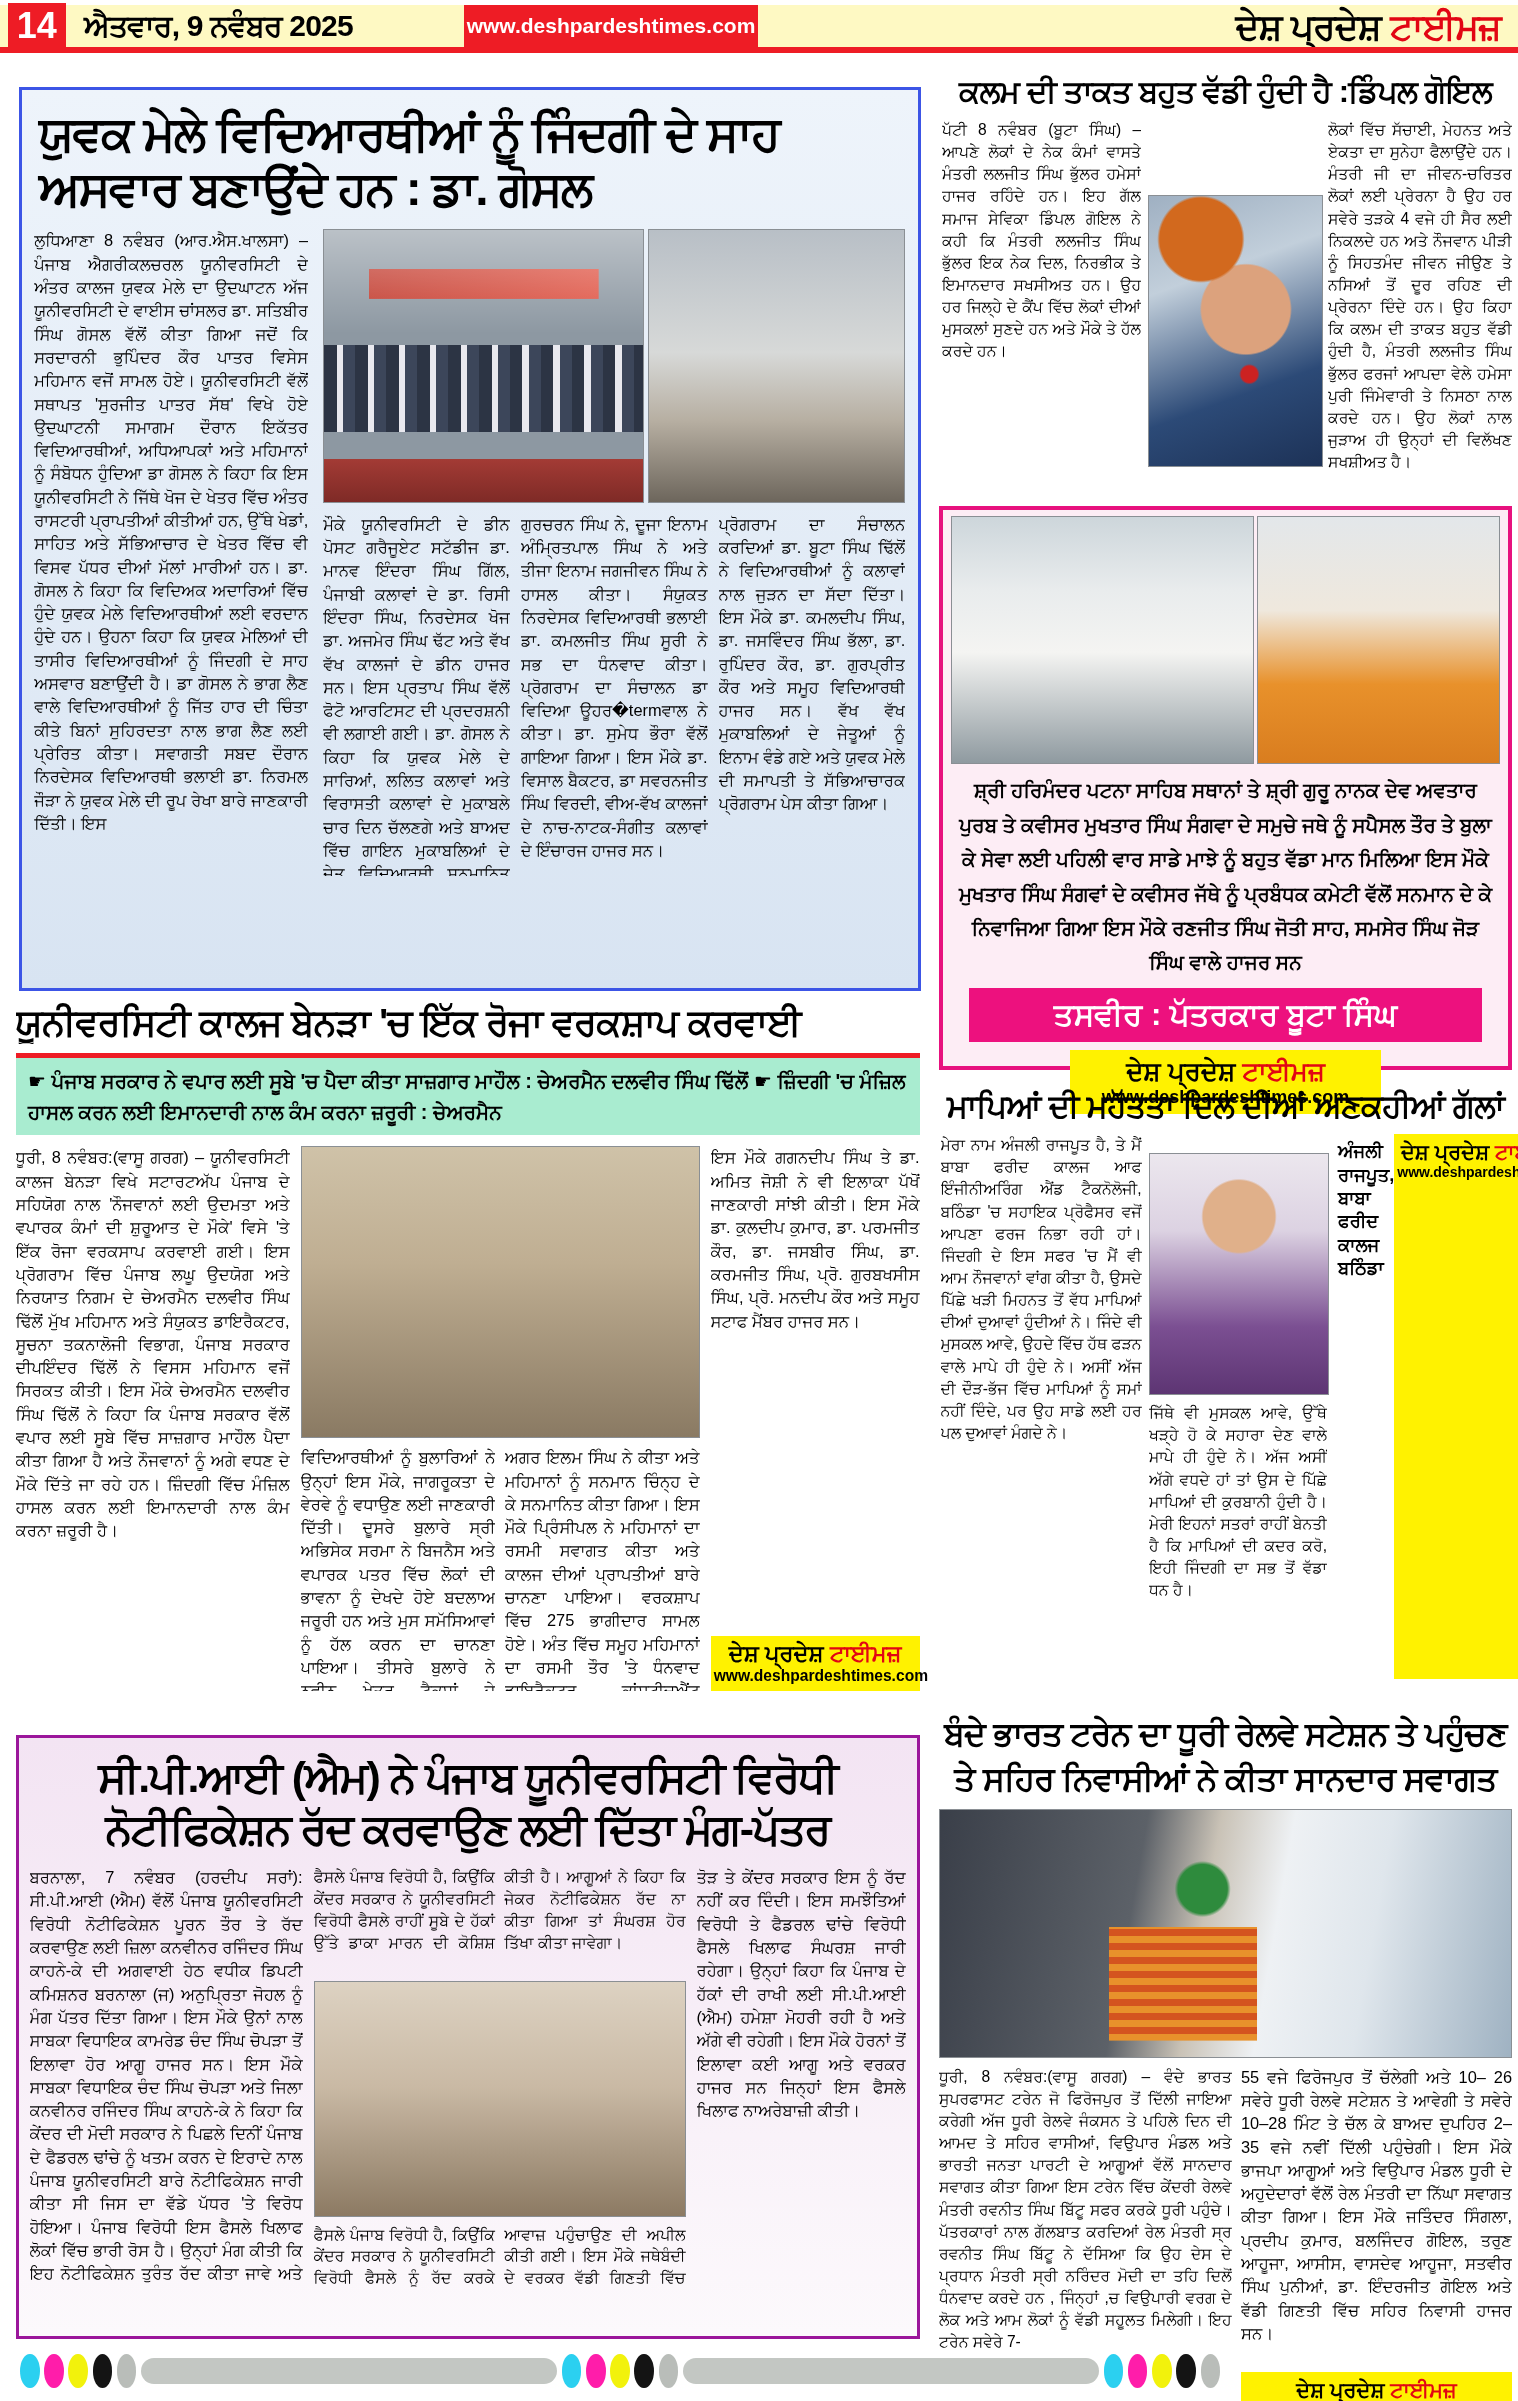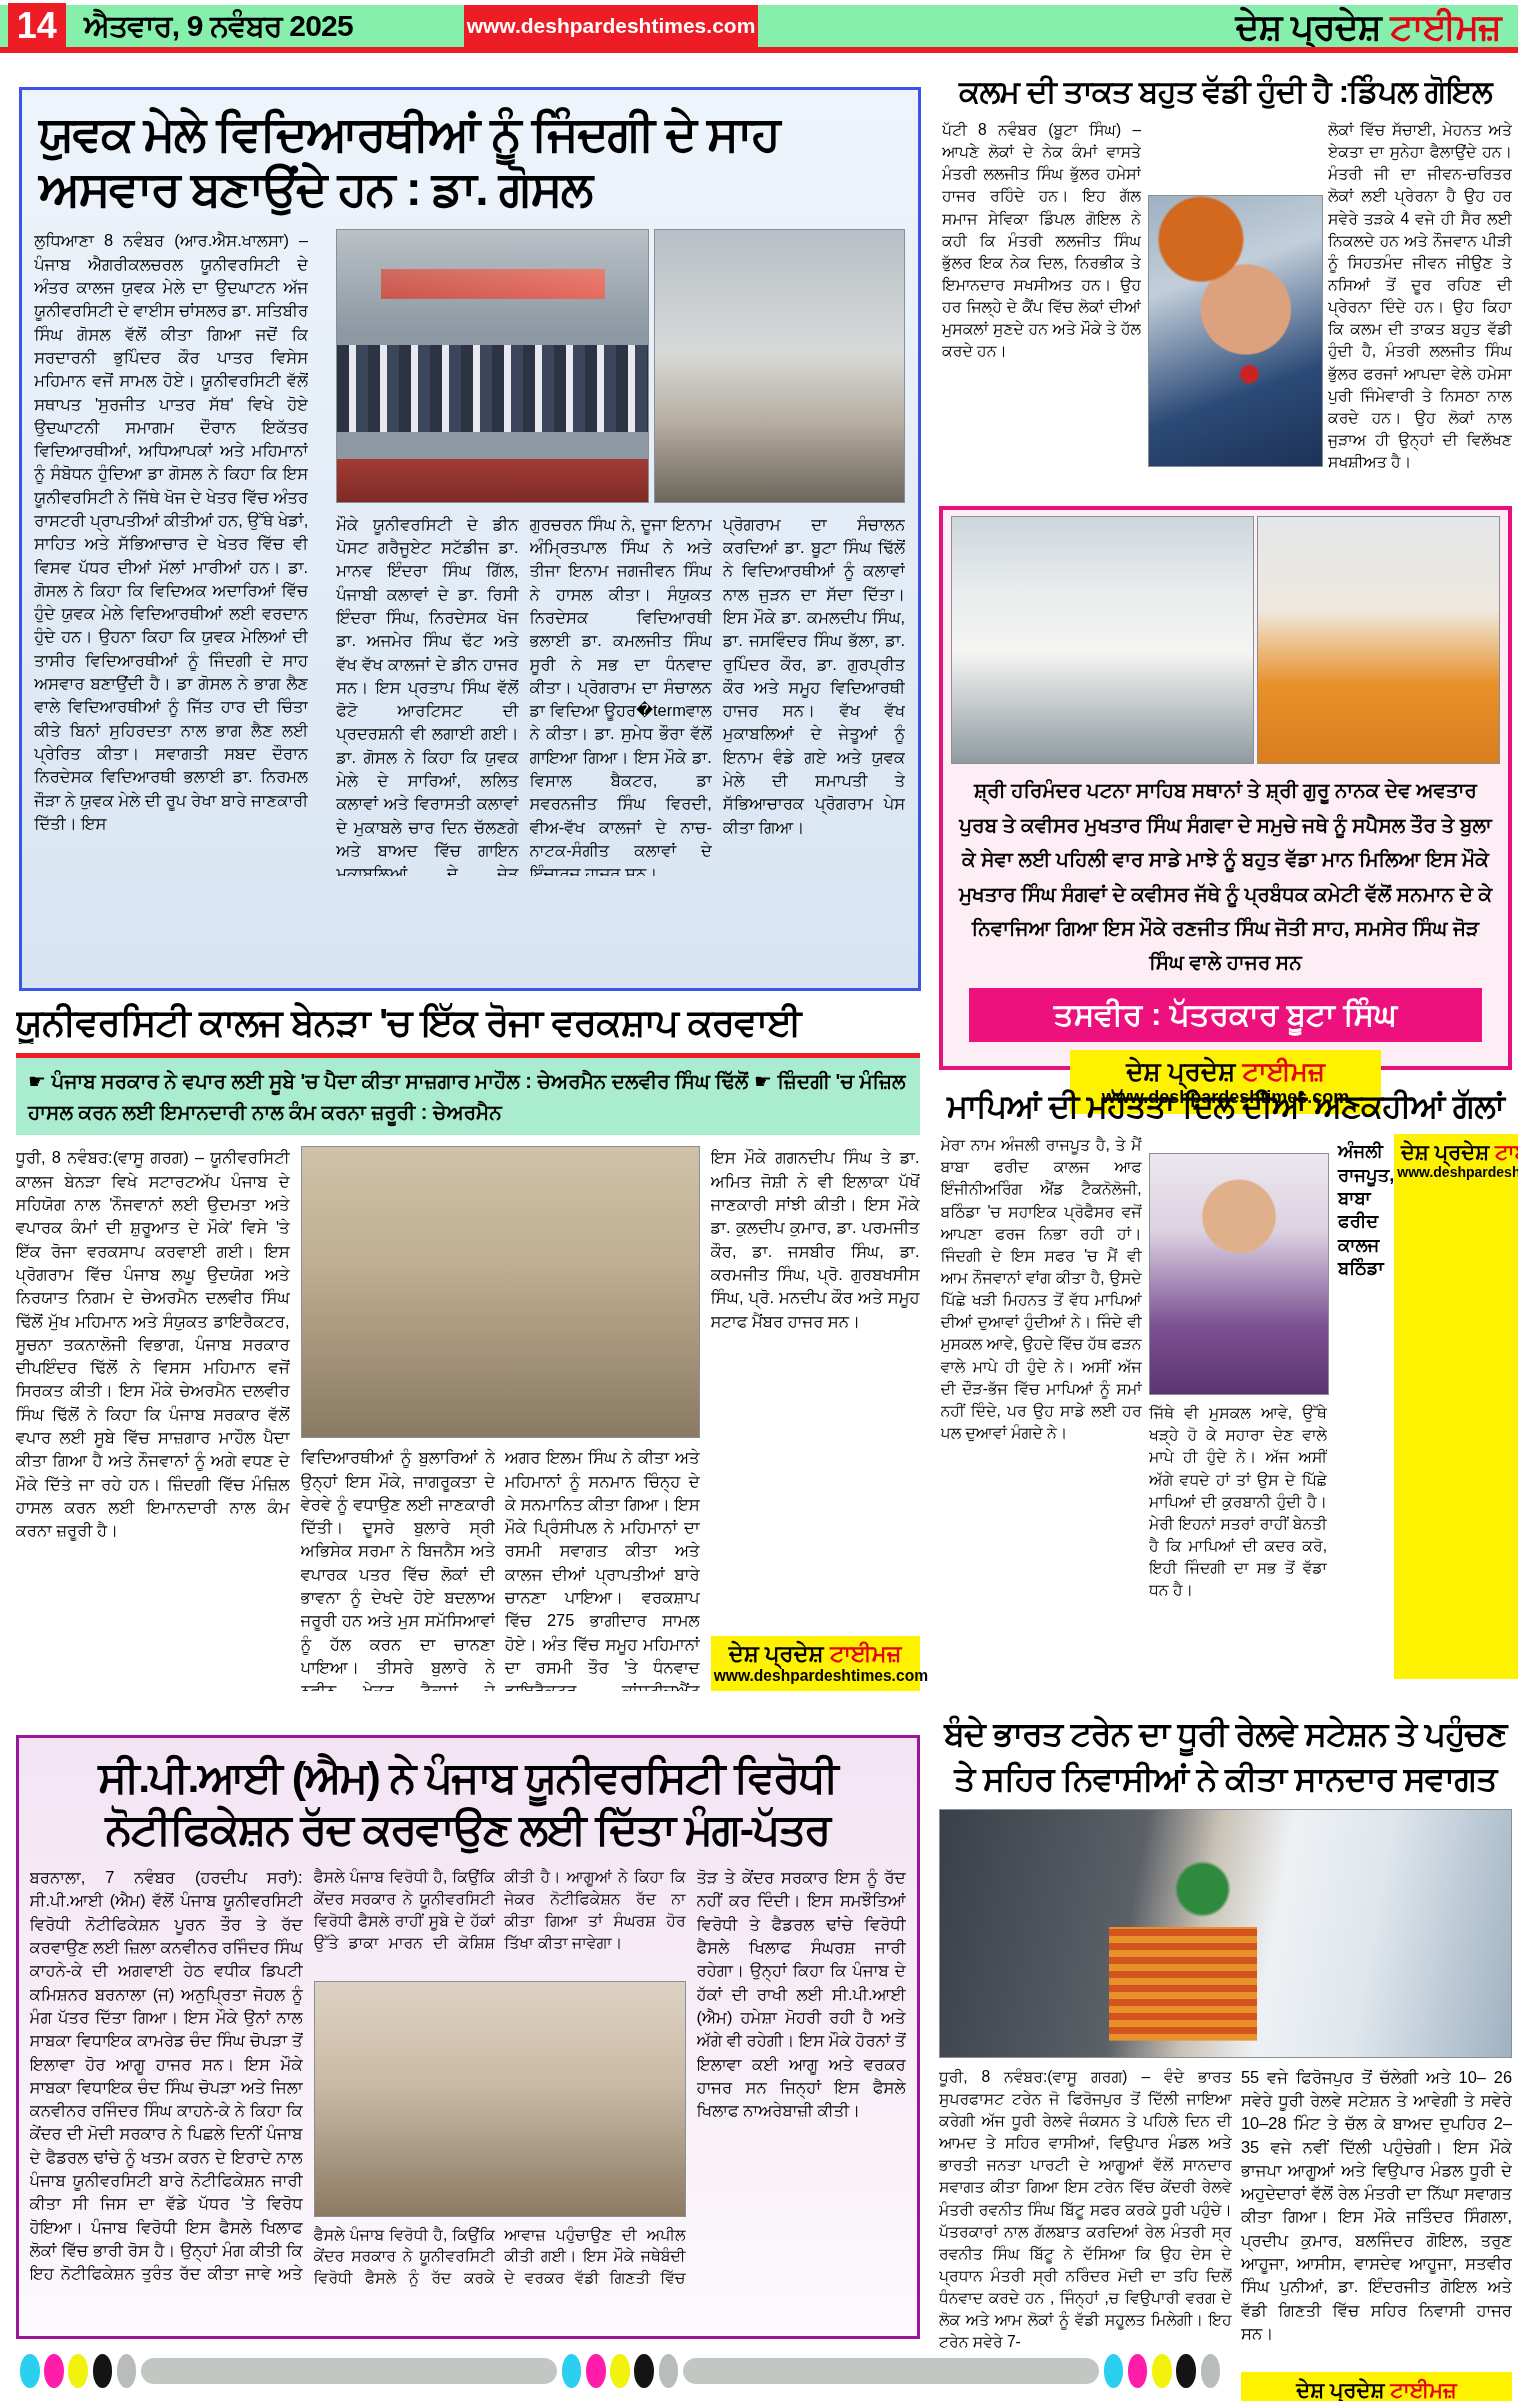--- a/index.html
+++ b/index.html
@@ -1,20 +1,20 @@
 <!DOCTYPE html>
 <html style="font-size:12.5px"><head>
 <meta charset="utf-8">
 <style>
   html,body{margin:0;padding:0;background:#fff;}
   #page{position:relative;width:1518px;height:2401px;background:#fff;overflow:hidden;
         font-family:"Liberation Sans","DejaVu Sans",sans-serif;color:#000;}
 
   
-  .masthead{position:absolute;left:0;top:4.7px;width:1518px;height:42px;background:#86efac;}
+  .masthead{position:absolute;left:0;top:4.7px;width:1518px;height:42px;background:#fef9c3;}
   .mast-underline{position:absolute;left:0;top:47px;width:1518px;height:5.5px;background:#ee1c25;}
   .edge-mark{position:absolute;background:#161616;}
   .pgnum{position:absolute;left:7.8px;top:-1.6px;width:58px;height:45px;background:#ee1c25;color:#fff;
          font-size:36px;font-weight:800;display:flex;align-items:center;justify-content:center;}
   .mdate{position:absolute;left:84px;top:3.9px;font-size:30px;font-weight:800;letter-spacing:-0.8px;}
   .msite{position:absolute;left:464px;top:0;width:294px;height:42px;background:#ee1c25;color:#fff;
          font-size:21px;font-weight:700;display:flex;align-items:center;justify-content:center;}
   .mbrand{position:absolute;right:17px;top:1.6px;font-size:36px;font-weight:800;letter-spacing:-0.8px;}
   .red{color:#e20613;}
 
@@ -25,21 +25,21 @@
   .logobox{background:#fff200;text-align:center;padding:5.5px 3.1px 6.2px;}
   .lg1{font-weight:800;}
   .lg2{font-weight:800;}
 
   
   #a1{left:18.7px;top:87px;width:902px;height:904px;border:3.1px solid #3c55e6;
       background:linear-gradient(180deg,#eef4fb,#d8e4f2);padding:7.8px 12.5px;}
   #a1 h1{margin:7.8px 4.7px 12.5px;font-size:48px;line-height:1.16;font-weight:800;letter-spacing:-1.6px;}
   #a1 .strip{background:#4c68e0;color:#fff;font-weight:700;font-size:28px;text-align:center;
              padding:7.8px 3.1px;margin:0 1.6px;}
-  .a1body{display:flex;gap:28px;margin-top:11px;height:647px;}
+  .a1body{display:flex;gap:15px;margin-top:11px;height:647px;}
   .a1c1{width:274px;flex-shrink:0;}
   .a1right{flex:1;display:flex;flex-direction:column;min-width:0;}
   .a1photos{display:flex;gap:4.7px;height:274px;}
   .a1p1{flex:1.25;
     background-color:#8d98a2;
     background-image:
       linear-gradient(180deg,rgba(255,255,255,.4),rgba(255,255,255,0) 38%),
       linear-gradient(90deg,#c23b2e,#e05545),
       repeating-linear-gradient(90deg,#2c3444 0 12.5px,#e9e9ef 12.5px 18.7px,#3c465a 18.7px 31px),
       linear-gradient(180deg,#a33b35,#7e2a26);

